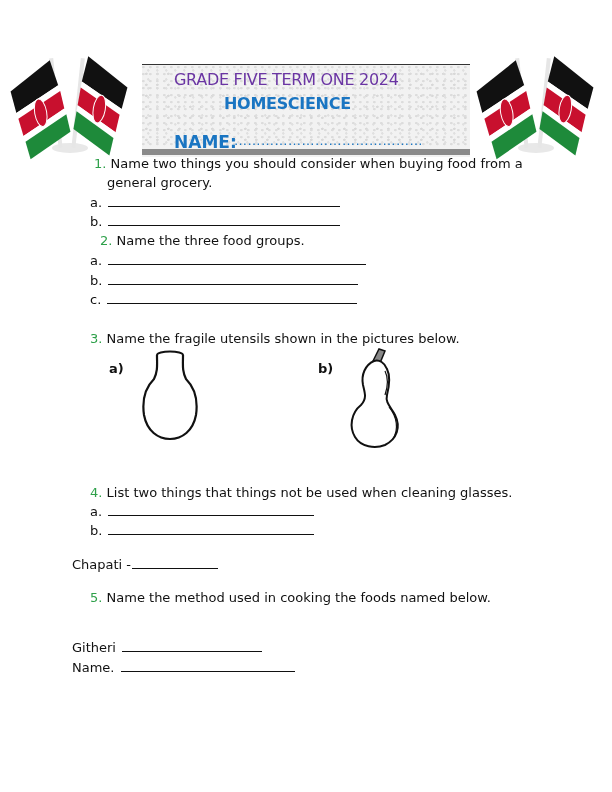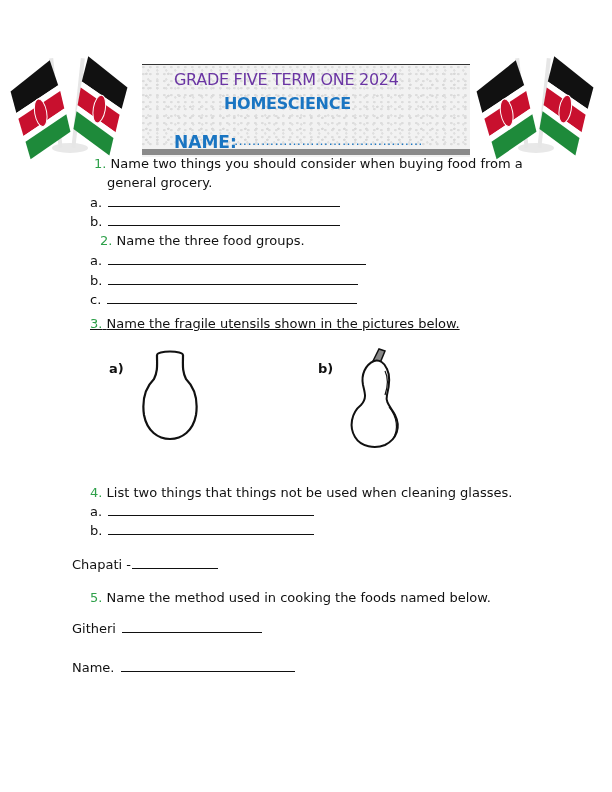--- a/index.html
+++ b/index.html
@@ -103,21 +103,21 @@
 <div class="abs sub" style="left:90px; top:253px;">
   <span>a.</span><span class="blank" style="width:258px;"></span>
 </div>
 <div class="abs sub" style="left:90px; top:273px;">
   <span>b.</span><span class="blank" style="width:250px;"></span>
 </div>
 <div class="abs sub" style="left:90px; top:292px;">
   <span>c.</span><span class="blank" style="width:250px;"></span>
 </div>
 
-<div class="abs q" style="left:90px; top:316px;text-decoration:underline;">
+<div class="abs q" style="left:90px; top:331px;">
   <span class="num">3.</span>
   <span>Name the fragile utensils shown in the pictures below.</span>
 </div>
 <div class="abs pic-label" style="left:109px; top:361px;">a)</div>
 <svg class="abs" style="left:140px; top:349px;" width="60" height="94" viewBox="0 0 60 94">
   <ellipse cx="30" cy="6" rx="13" ry="3.5" fill="#fff" stroke="#111" stroke-width="2"></ellipse>
   <path d="M17 6 C17 16 18 22 14 30 C4 40 2 52 4 66 C7 82 18 90 30 90 C42 90 53 82 56 66 C58 52 56 40 46 30 C42 22 43 16 43 6" fill="#fff" stroke="#111" stroke-width="2.2"></path>
 </svg>
 <div class="abs pic-label" style="left:318px; top:361px;">b)</div>
 <svg class="abs" style="left:347px; top:347px;" width="56" height="104" viewBox="0 0 56 104">
@@ -138,18 +138,18 @@
   <span>b.</span><span class="blank" style="width:206px;"></span>
 </div>
 
 <div class="abs q" style="left:90px; top:590px;">
   <span class="num">5.</span>
   <span>Name the method used in cooking the foods named below.</span>
 </div>
 <div class="abs sub" style="left:72px; top:557px;">
   <span>Chapati -</span><span class="blank" style="width:86px; margin-left:1px;"></span>
 </div>
-<div class="abs sub" style="left:72px; top:621px;">
+<div class="abs sub" style="left:72px; top:640px;">
   <span>Githeri</span><span class="blank" style="width:140px;"></span>
 </div>
 <div class="abs sub" style="left:72px; top:660px;">
   <span>Name.</span><span class="blank" style="width:174px;"></span>
 </div>
 
 </body></html>

